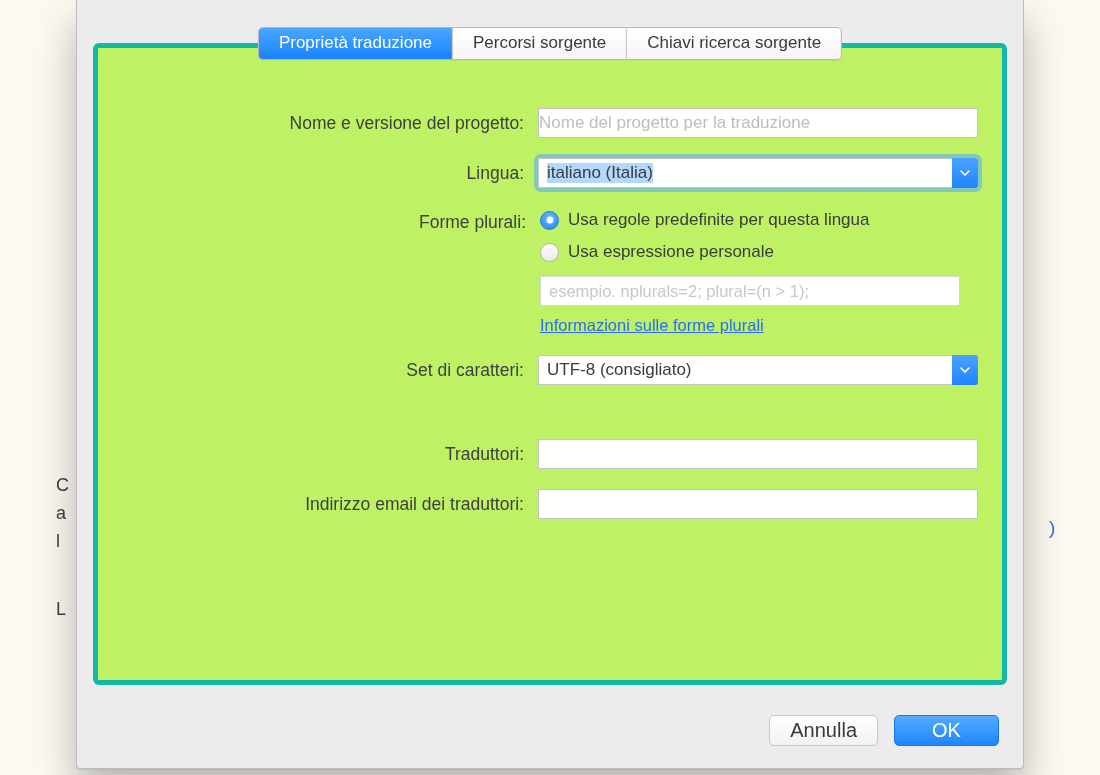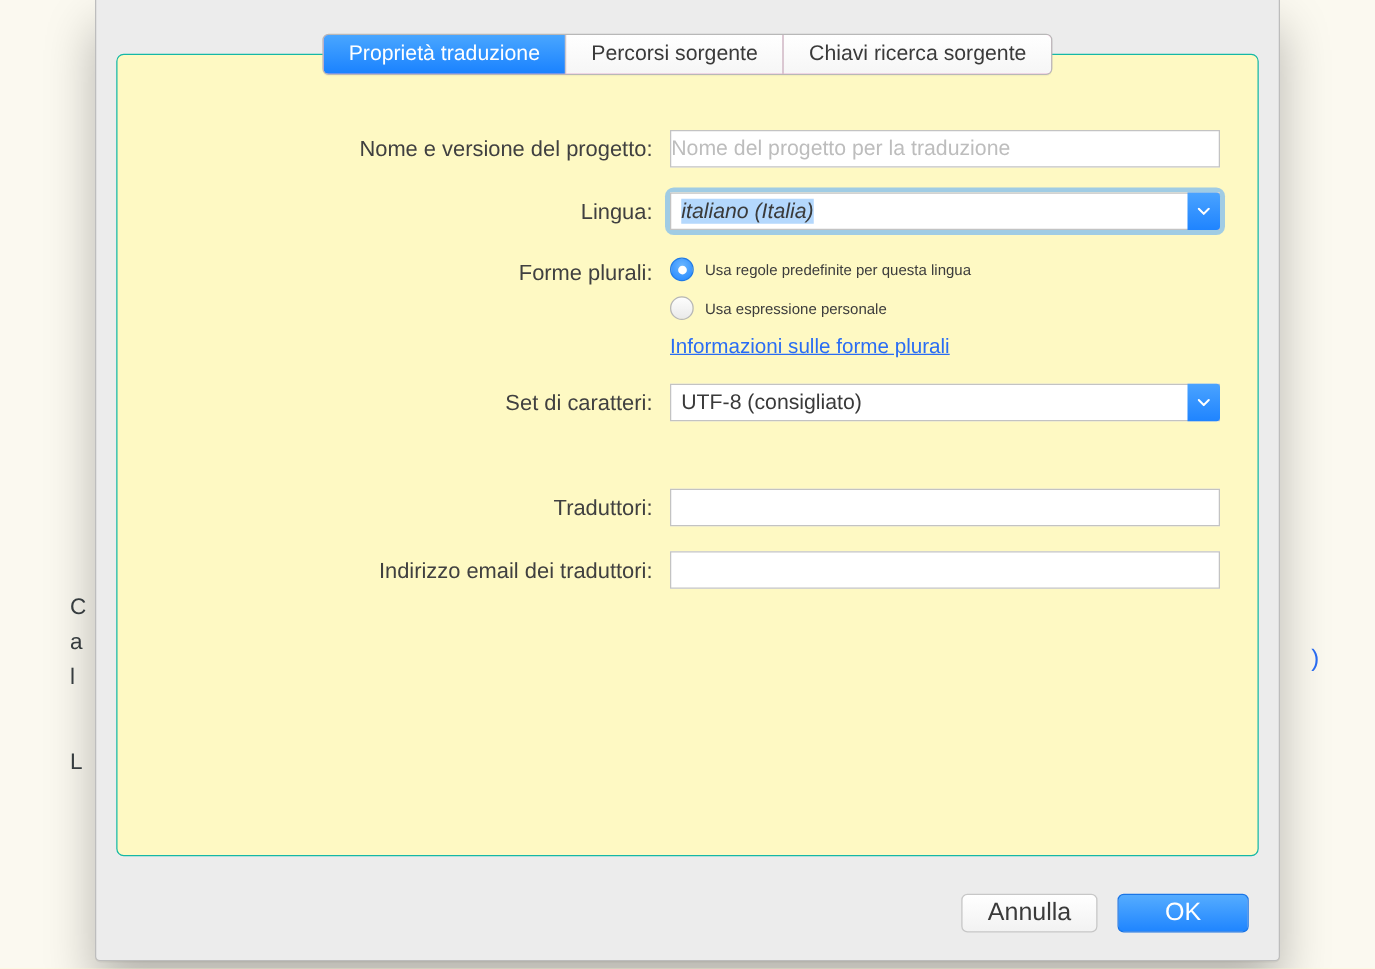--- a/index.html
+++ b/index.html
@@ -40,22 +40,22 @@
       border-top: none;
       border-radius: 0 0 4px 4px;
       box-shadow: 0 22px 40px rgba(0,0,0,0.28), 0 1px 0 rgba(0,0,0,0.05);
     }
     .inner-panel {
       position: absolute;
       left: 16px;
       right: 16px;
       top: 43px;
       bottom: 83px;
-      background: #fef9c3;
-      border: 1px solid #14b8a6;
+      background: #bef264;
+      border: 5px solid #14b8a6;
       border-radius: 6px;
     }
     .tabs {
       position: absolute;
       top: 27px;
       left: 50%;
       transform: translateX(-50%);
       display: flex;
       border: 1px solid #b8b8b8;
       border-radius: 5px;
@@ -121,40 +121,39 @@
       position: absolute; inset: 0;
       background: #fff;
       border: 1px solid #c3c3c3;
       display: flex;
       align-items: center;
       padding: 0 32px 0 8px;
       font-size: 17px;
     }
     .select-wrap.focused .select-box .sel-text {
       background: #b4d8fd;
-      font-style: italic;
     }
     .select-arrow {
       position: absolute;
       right: 0; top: 0; bottom: 0;
       width: 26px;
       background: linear-gradient(#4aa3ff,#1f84ff);
       border-top-right-radius: 3px;
       border-bottom-right-radius: 3px;
       display: flex;
       align-items: center;
       justify-content: center;
     }
     .select-arrow svg { display:block; }
     .radio-group { padding-top: 2px; }
     .radio-line {
       display: flex;
       align-items: center;
       gap: 9px;
-      font-size: 12px;
+      font-size: 17px;
       margin-bottom: 12px;
       cursor: default;
     }
     .radio {
       width: 19px; height: 19px;
       border-radius: 50%;
       border: 1px solid #b7b7b7;
       background: linear-gradient(#fdfdfd,#eaeaea);
       position: relative;
       flex: 0 0 auto;
@@ -275,20 +274,21 @@
         <div class="field-col">
           <div class="radio-group">
             <div class="radio-line">
               <span class="radio checked"></span>
               <span class="radio-text">Usa regole predefinite per questa lingua</span>
             </div>
             <div class="radio-line">
               <span class="radio"></span>
               <span class="radio-text">Usa espressione personale</span>
             </div>
+            <input class="plural-example" type="text" disabled="" placeholder="esempio. nplurals=2; plural=(n &gt; 1);" style="">
             <div class="plural-link">
               <a>Informazioni sulle forme plurali</a>
             </div>
           </div>
         </div>
       </div>
 
       <div class="row">
         <div class="label-col">Set di caratteri:</div>
         <div class="field-col">

